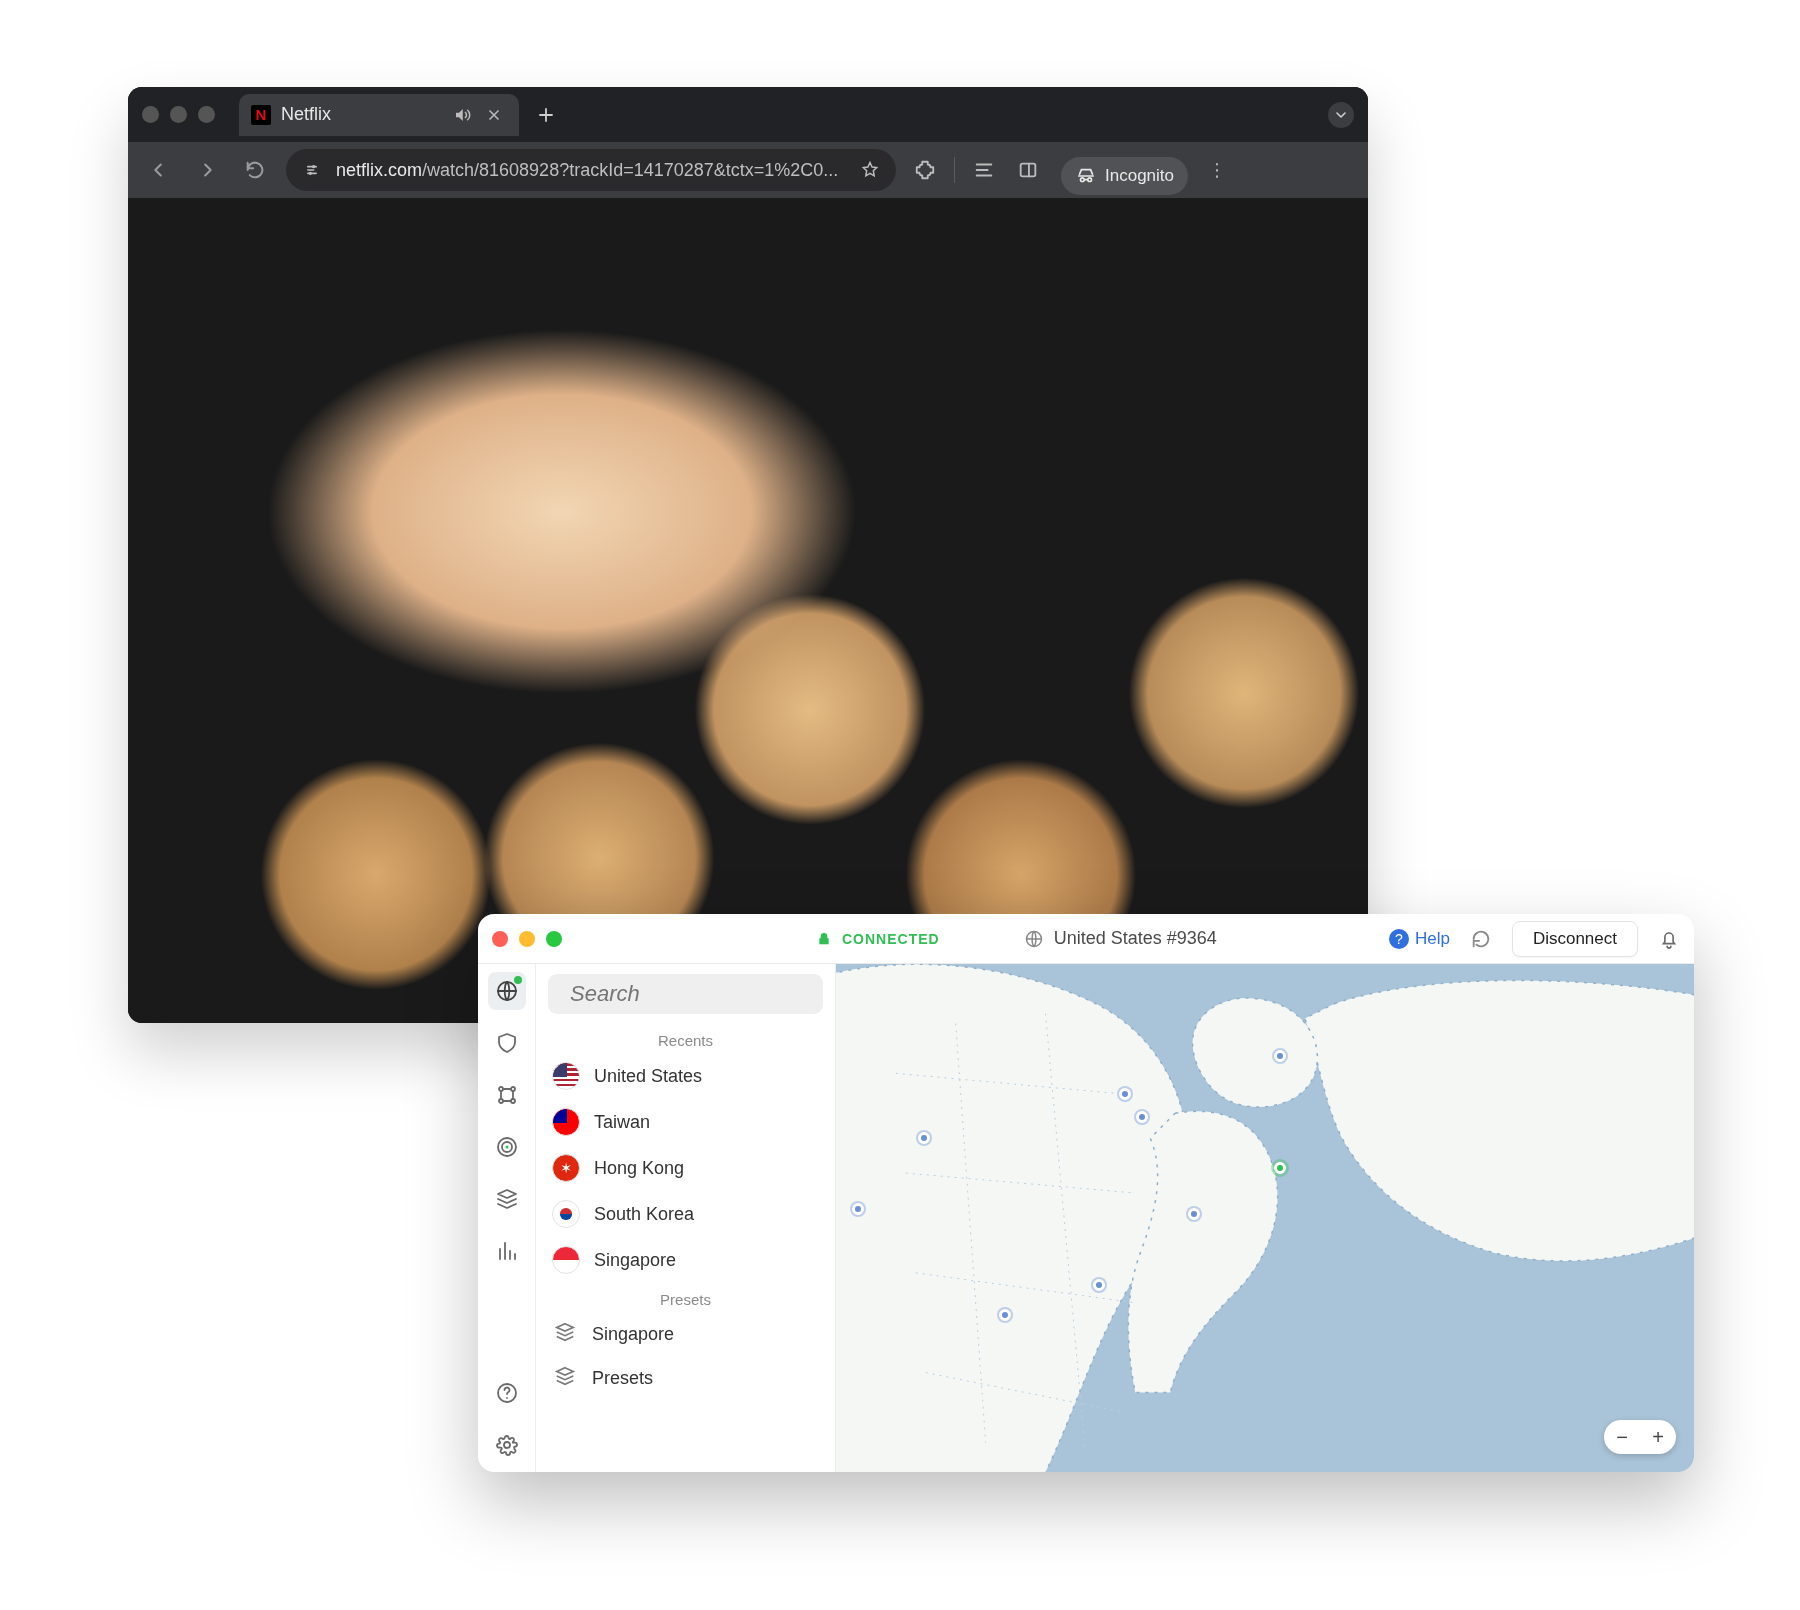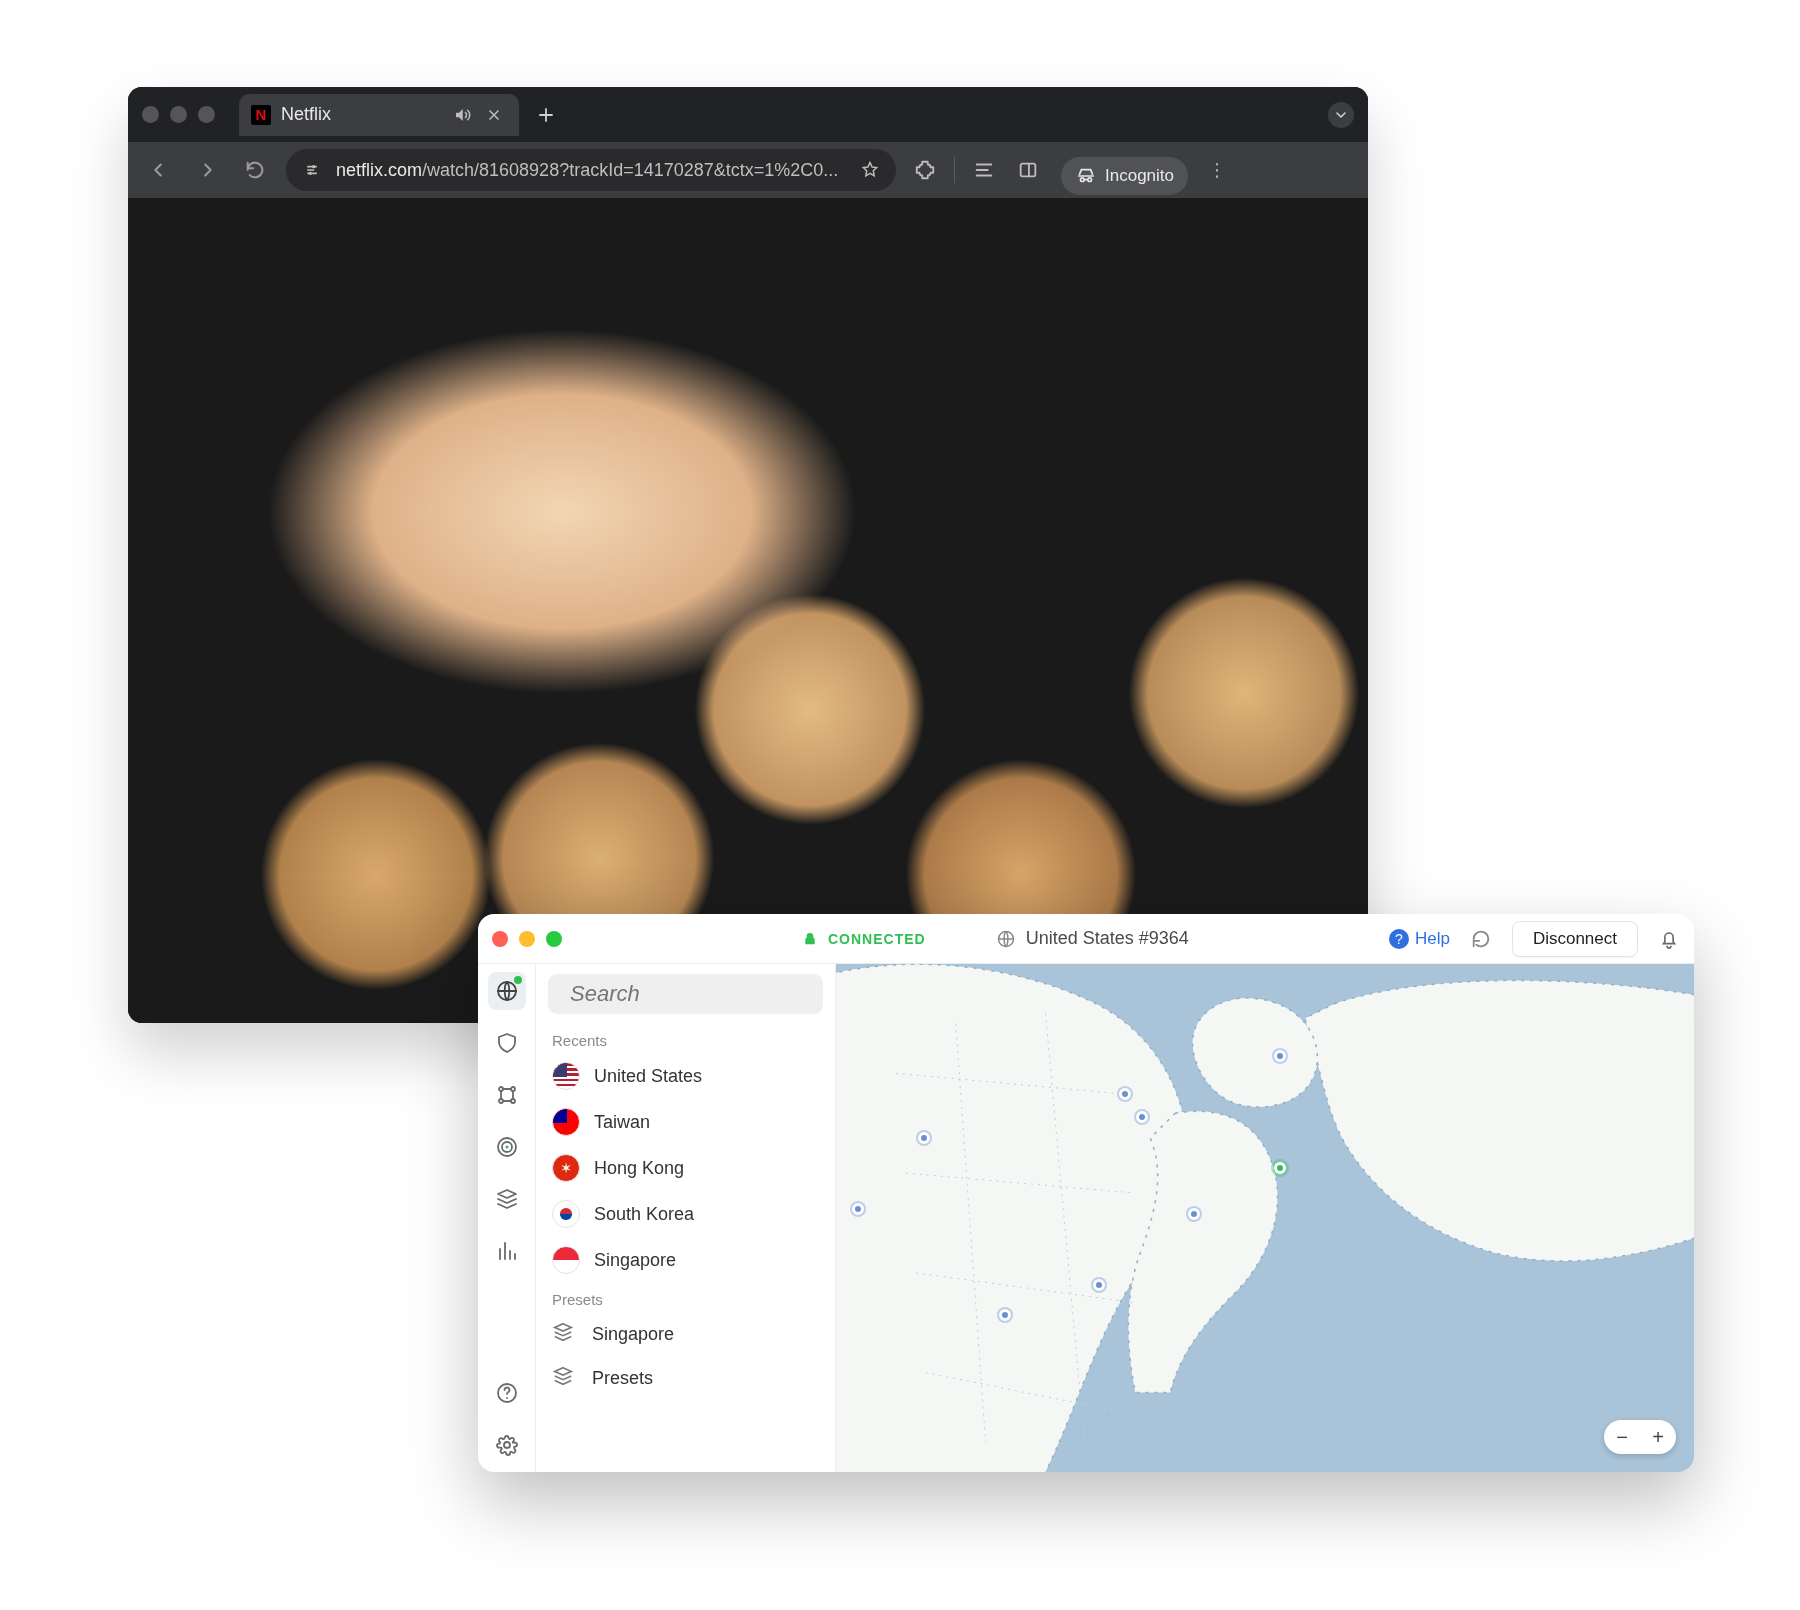--- a/index.html
+++ b/index.html
@@ -72,21 +72,21 @@
   position:absolute;
   top: 914px; left: 478px;
   width: 1216px; height: 558px;
   background:#fff; border-radius:16px;
   box-shadow: 0 30px 70px rgba(0,0,0,0.25);
   overflow:hidden;
   display:flex; flex-direction:column;
 }
 .vpn-titlebar {
   height:50px; border-bottom:1px solid #eaeaea;
-  display:flex; align-items:center; padding:0 14px; gap:0;
+  display:flex; align-items:center; padding:0 14px; gap:14px;
 }
 .vpn-traffic { display:flex; gap:11px; align-items:center;}
 .vpn-traffic span { width:16px; height:16px; border-radius:50%;}
 .vpn-traffic .r{background:#ff5f57;} .vpn-traffic .y{background:#febc2e;} .vpn-traffic .g{background:#28c840;}
 .vpn-status { margin-left:240px; display:flex; align-items:center; gap:10px; color:#2fbf52; font-weight:700; letter-spacing:1px; font-size:14px;}
 .vpn-status svg{ width:16px;height:16px; fill:#2fbf52;}
 .vpn-server { margin-left:70px; display:flex; align-items:center; gap:10px; color:#4a4a4a; font-size:18px;}
 .vpn-server svg { width:20px; height:20px; fill:none; stroke:#888; stroke-width:1.8;}
 .vpn-right { margin-left:auto; display:flex; align-items:center; gap:20px;}
 .help { display:flex; align-items:center; gap:6px; color:#2f6fe0; font-size:17px;}
@@ -107,21 +107,21 @@
 .rail-spacer { flex:1;}
 
 .vpn-list {
   width:300px; border-right:1px solid #eee; display:flex; flex-direction:column;
 }
 .search-row { padding:10px 12px;}
 .search-box { height:40px; background:#efefef; border-radius:9px; display:flex; align-items:center; padding:0 12px; gap:10px; color:#7c7c7c;}
 .search-box svg{ width:18px;height:18px; fill:none; stroke:#7c7c7c; stroke-width:2;}
 .search-box input { border:none; background:transparent; outline:none; font-size:22px; flex:1; color:#333;font-style:italic;}
 .group-label { font-size:15px; color:#8a8a8a; padding:8px 16px 4px;}
-.items { overflow:auto; }
+.items { overflow:auto;text-align:center; }
 .items::-webkit-scrollbar{width:10px;} .items::-webkit-scrollbar-thumb{background:#d7d7d7;border-radius:5px;}
 .item-row { display:flex; align-items:center; gap:14px; padding:9px 16px; font-size:18px; color:#333;}
 .flag { width:28px; height:28px; border-radius:50%; border:1px solid #e3e3e3; display:inline-block;}
 .flag.us{ background:linear-gradient(#b22234 0 10%, #fff 10% 20%, #b22234 20% 30%, #fff 30% 40%, #b22234 40% 50%, #fff 50% 60%, #b22234 60% 70%, #fff 70% 80%, #b22234 80% 90%, #fff 90% 100%); position:relative;}
 .flag.us::after{content:"";position:absolute;top:0;left:0;width:55%;height:55%;background:#3c3b6e;border-top-left-radius:14px;}
 .flag.hk{ background:#de2910; position:relative;} .flag.hk::after{content:"✶";position:absolute;inset:0;display:flex;align-items:center;justify-content:center;color:#fff;font-size:14px;}
 .flag.tw{ background:#fe0000; position:relative;} .flag.tw::after{content:"";position:absolute;top:0;left:0;width:52%;height:52%;background:#000095;border-top-left-radius:14px;}
 .flag.kr{ background:#fff; position:relative;} .flag.kr::after{content:"";position:absolute;top:28%;left:28%;width:44%;height:44%;border-radius:50%;background:linear-gradient(#cd2e3a 0 50%, #0047a0 50% 100%);}
 .flag.sg{ background:linear-gradient(#ed2939 0 50%, #fff 50% 100%);}
 .preset-ic { width:26px;height:26px; color:#7a7a7a;}

